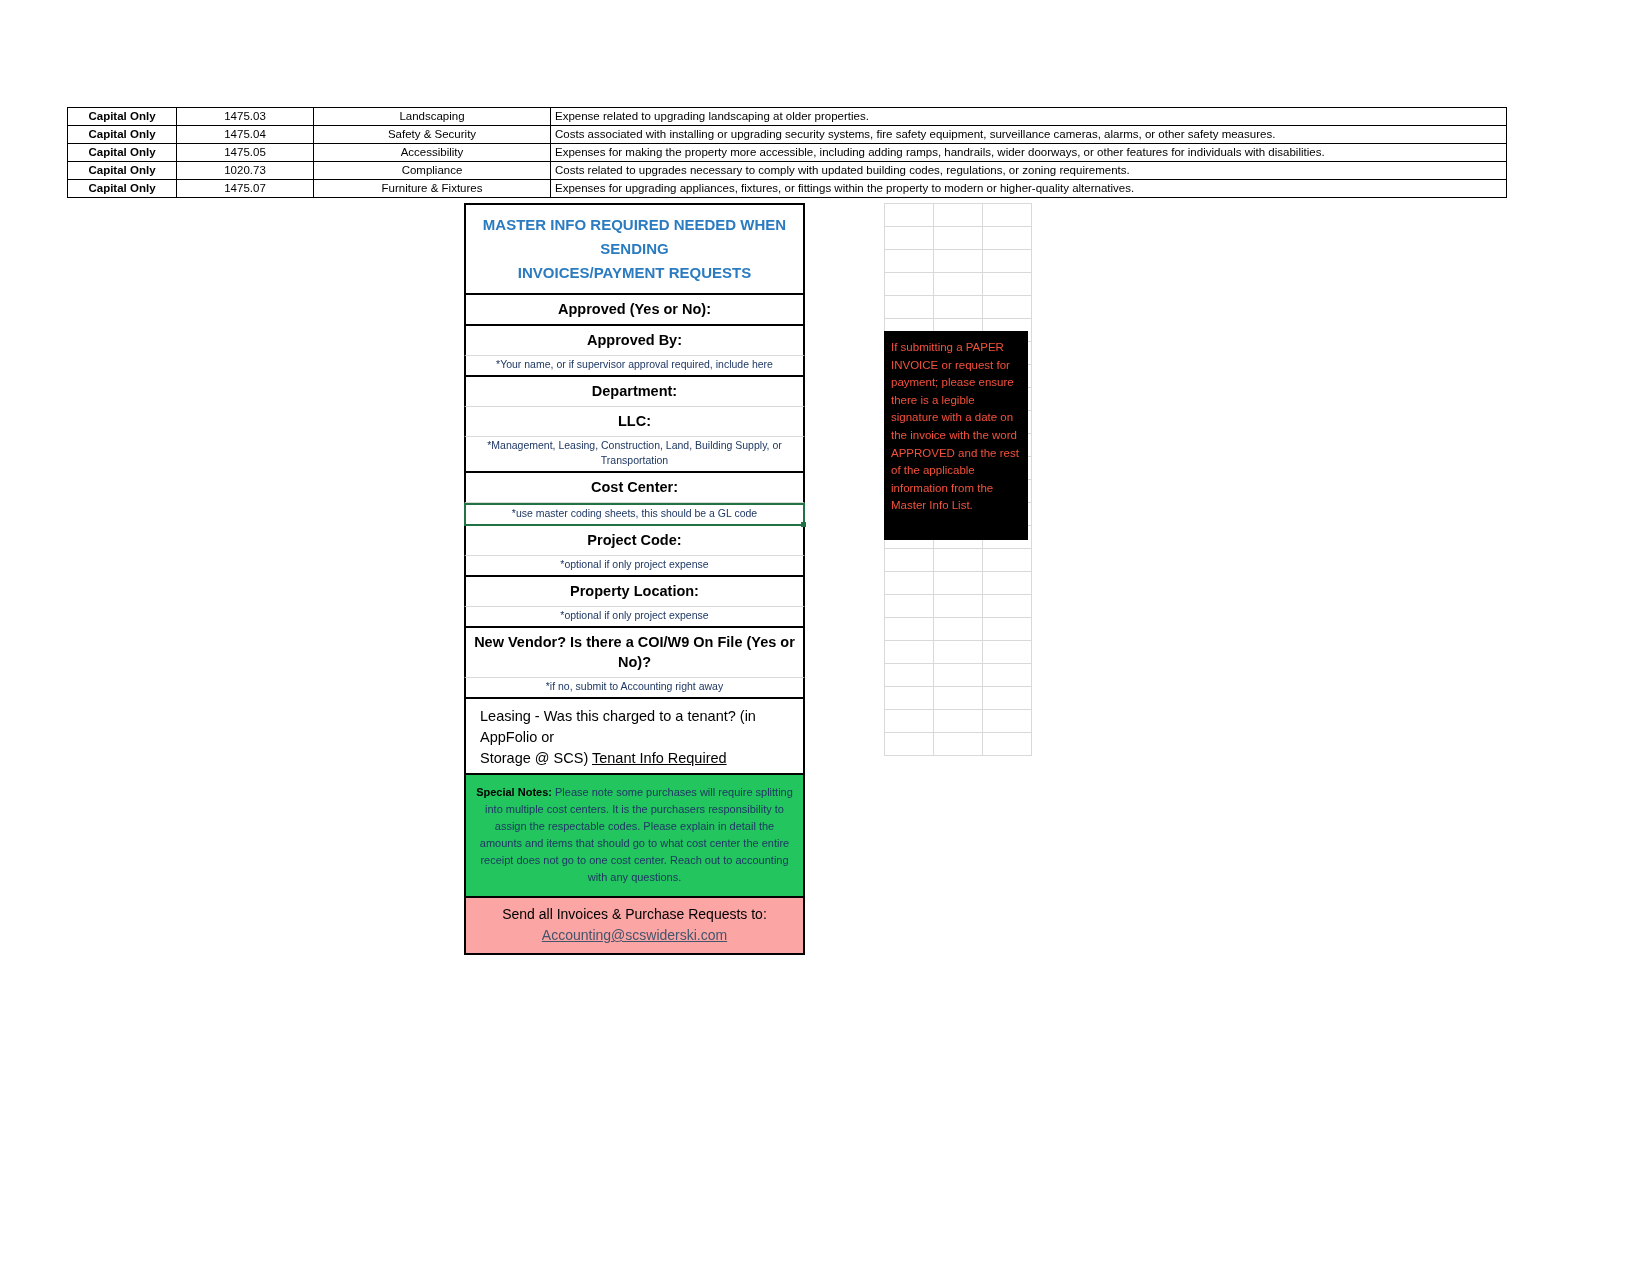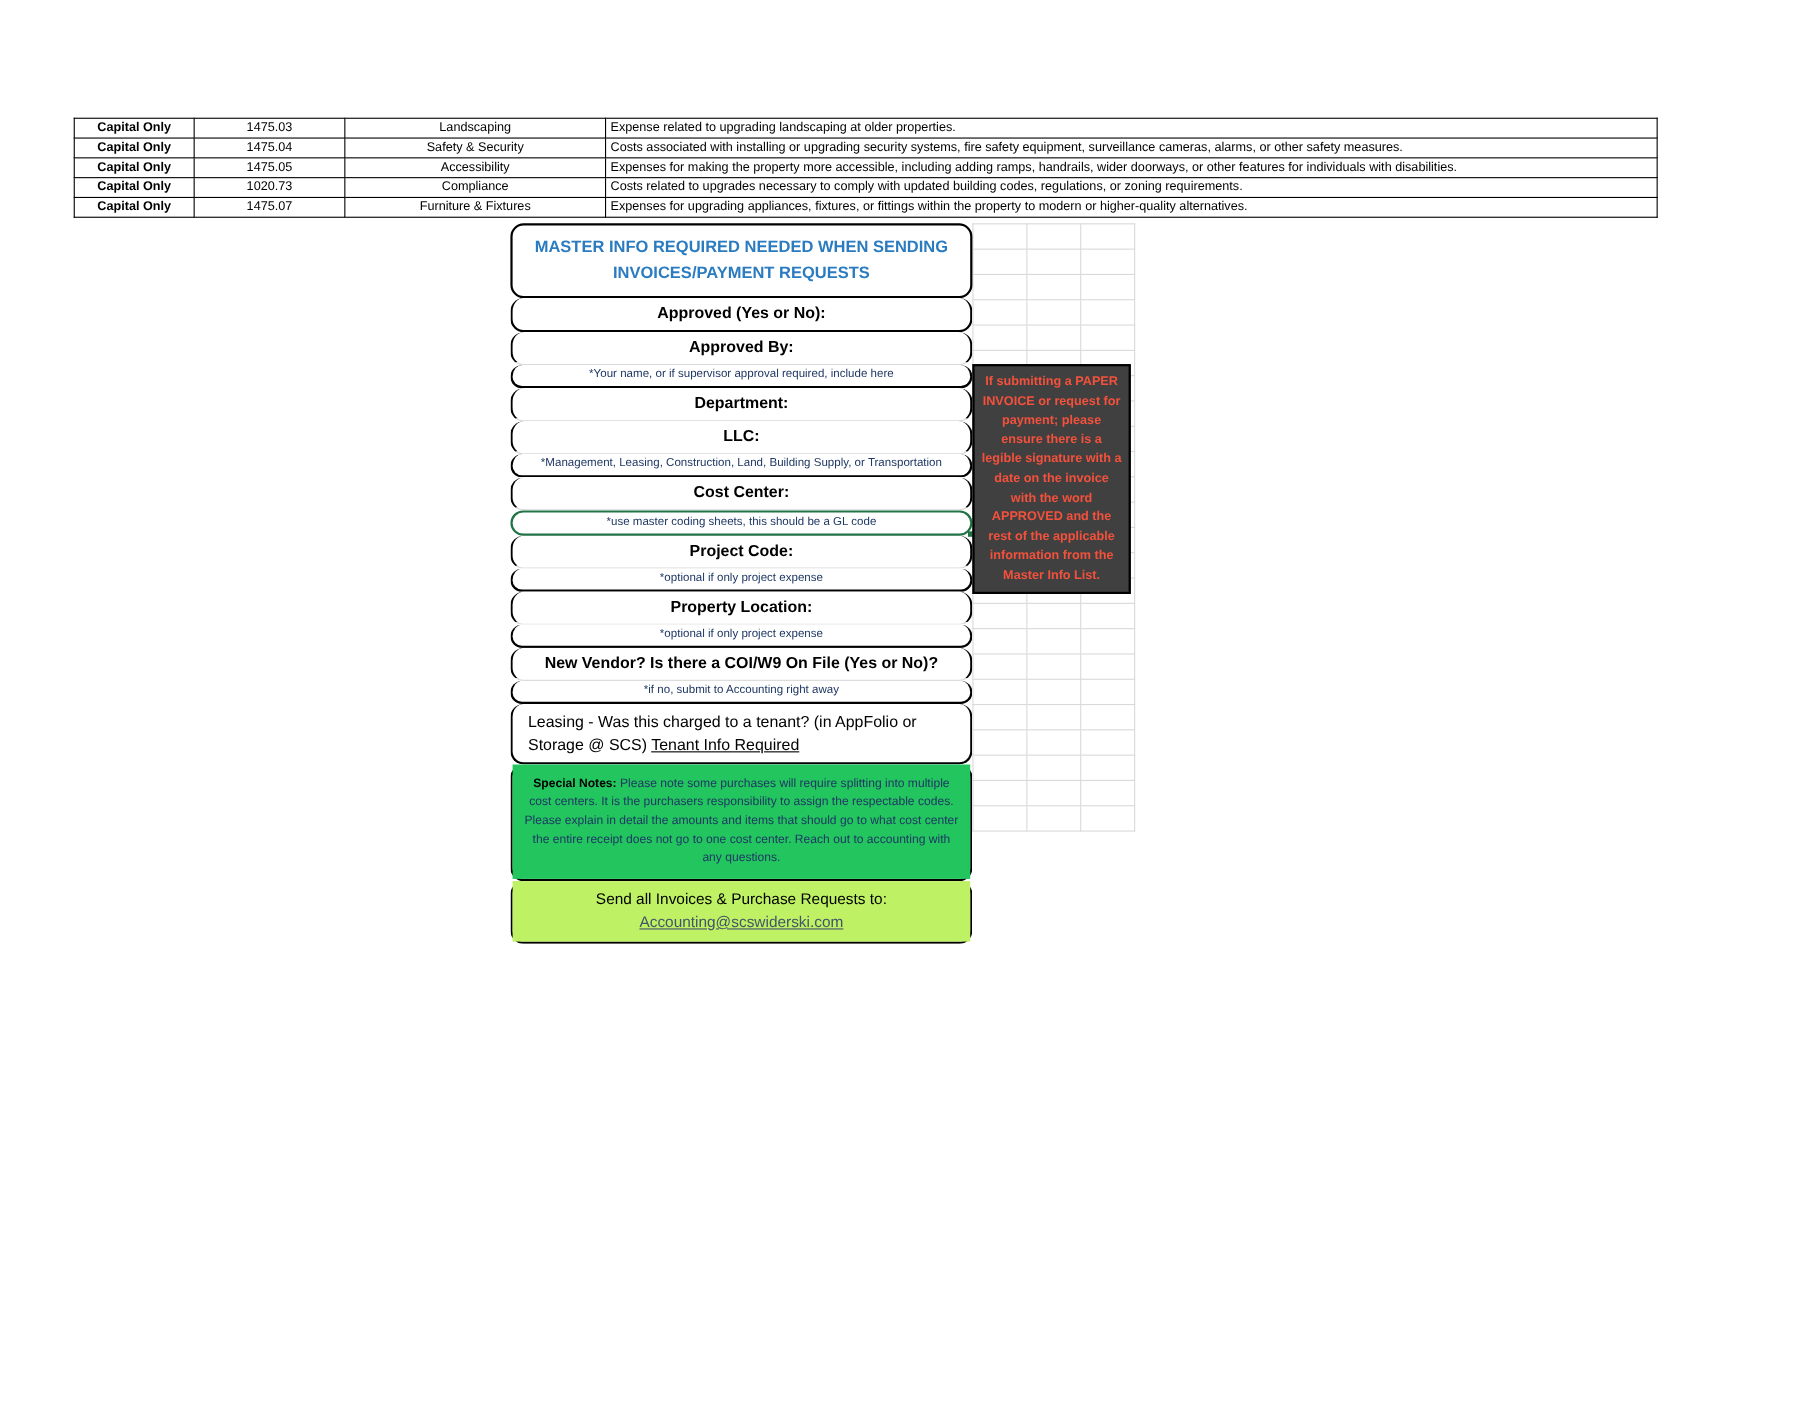--- a/index.html
+++ b/index.html
@@ -45,22 +45,21 @@
     position: absolute;
     left: 464px;
     top: 203px;
     width: 420px;
   }
   .frow {
     border-left: 2px solid #000000;
     border-right: 2px solid #000000;
     background: #ffffff;
     box-sizing: border-box;
-    width: 420px;
-    border-radius: 12px;
+    width: 341px;
   }
   .frow.top-thick  { border-top: 2px solid #000000; }
   .frow.bot-thick  { border-bottom: 2px solid #000000; }
   .frow.bot-thin   { border-bottom: 1px solid #d9d9d9; }
 
   .label-cell {
     text-align: center;
     font-weight: bold;
     font-size: 14.5px;
     line-height: 20px;
@@ -111,21 +110,21 @@
     font-size: 11px;
     line-height: 17px;
     color: #1f3864;
     padding: 9px 10px 10px 10px;
   }
   .notes-cell .nb {
     font-weight: bold;
     color: #000000;
   }
   .footer-cell {
-    background: #bef264;
+    background: #fca5a5;
     text-align: center;
     font-size: 14px;
     line-height: 21px;
     padding: 6px 8px 7px 8px;
     color: #000000;
   }
   .footer-cell .mail {
     text-decoration: underline;
     color: #44546a;
   }
@@ -148,27 +147,26 @@
 
   
   .note-box {
     position: absolute;
     left: 884px;
     top: 331px;
     width: 144px;
     height: 209px;
     box-sizing: border-box;
     border: 2px solid #000000;
-    background: #404040;
+    background: #000000;
     color: #f4513c;
     font-size: 11.5px;
     line-height: 17.6px;
-    text-align: center;
+    text-align: left;
     padding: 6px 5px 0 5px;
-    font-weight: bold;
   }
 </style>
 </head>
 <body>
 
 <table class="coding-table">
   <tbody>
     <tr>
       <td class="col-type">Capital Only</td>
       <td class="col-code">1475.03</td>

